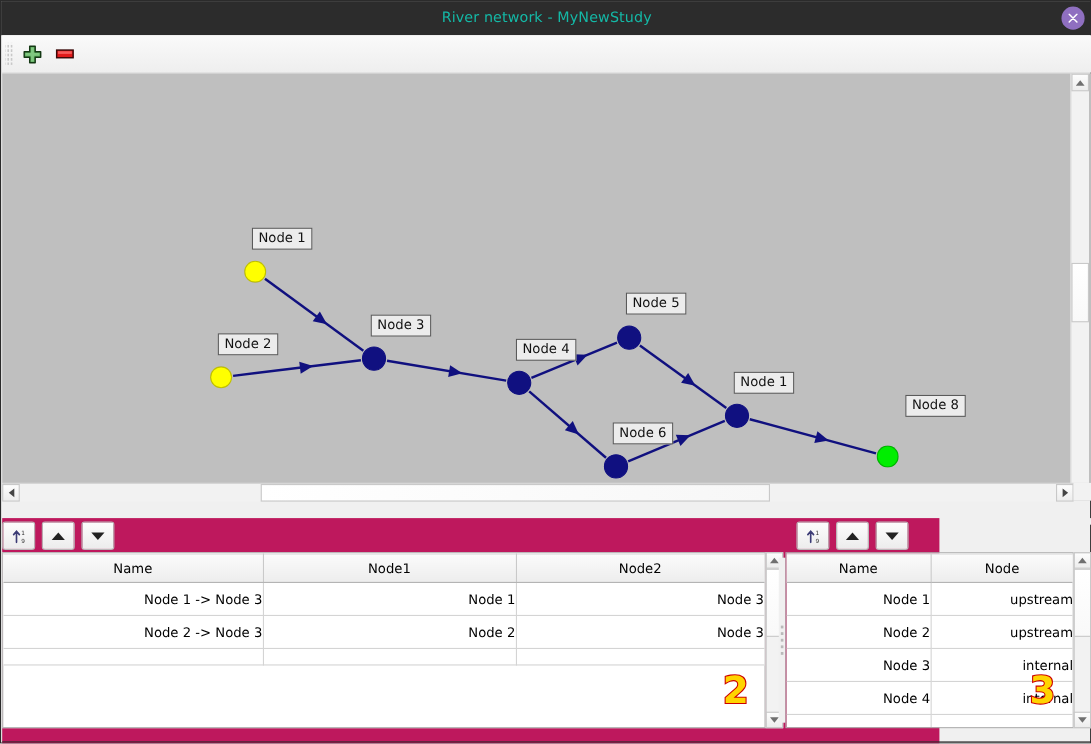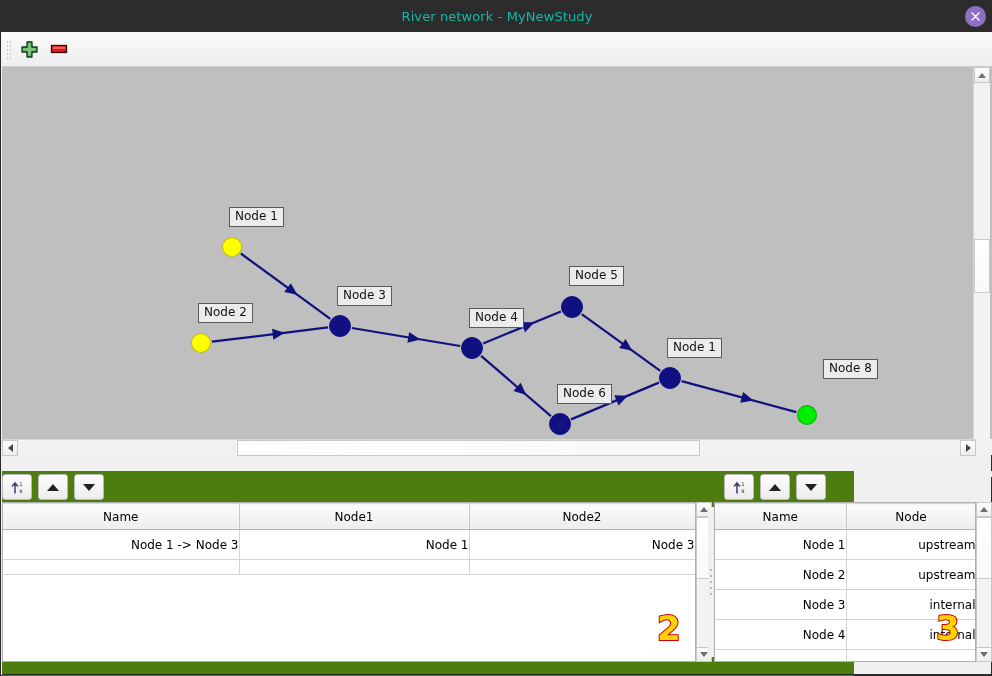--- a/index.html
+++ b/index.html
@@ -69,21 +69,21 @@
   .arrow.down{border-left:4px solid transparent;border-right:4px solid transparent;border-top:5px solid #707070;}
   .arrow.left{border-top:4px solid transparent;border-bottom:4px solid transparent;border-right:5px solid #444;}
   .arrow.right{border-top:4px solid transparent;border-bottom:4px solid transparent;border-left:5px solid #444;}
 
   
   .splitter{position:absolute;left:1px;top:470px;width:990px;height:6px;background:#f0f0f0;cursor:row-resize;}
   .splitter .dots{position:absolute;left:50%;top:1px;transform:translateX(-50%);width:30px;height:4px;
     background-image:radial-gradient(#b9b9b9 1px, transparent 1px);background-size:6px 4px;}
 
   
-  .bottom{position:absolute;left:1px;top:470px;width:852px;height:205px;background:#4d7c0f;}
+  .bottom{position:absolute;left:1px;top:470px;width:852px;height:205px;background:#be185d;}
   .pane{position:absolute;top:0;height:205px;}
   .pane-left{left:0;width:710px;}
   .pane-right{left:712px;width:278px;}
   .pane-splitter-v{position:absolute;left:706px;top:500px;width:6px;height:160px;background:#f0f0f0;cursor:col-resize;}
   .pane-splitter-v .dots{position:absolute;left:1px;top:50%;transform:translateY(-50%);width:4px;height:30px;
     background-image:radial-gradient(#b9b9b9 1px, transparent 1px);background-size:4px 6px;}
 
   .tbl-toolbar{position:absolute;top:3px;left:0;height:26px;display:flex;align-items:center;}
   .tbar-btn{
     width:28px;height:24px;margin-right:6px;
@@ -241,20 +241,25 @@
                 <th>Node2</th>
               </tr>
             </thead>
           <tbody id="links-body">
               <tr>
                 <td>Node 1 -&gt; Node 3</td>
                 <td>Node 1</td>
                 <td>Node 3</td>
               </tr>
               <tr>
+                <td>Node 2 -&gt; Node 3</td>
+                <td>Node 2</td>
+                <td>Node 3</td>
+              </tr>
+              <tr>
                 <td class="empty"></td>
                 <td class="empty"></td>
                 <td class="empty"></td>
               </tr>
             </tbody>
         </table>
       </div>
 
       <div class="pane-sb" style="right:0;top:31px;bottom:14px;">
         <div class="sb-btn" style="left:-1px;top:-1px;width:16px;height:15px;">

